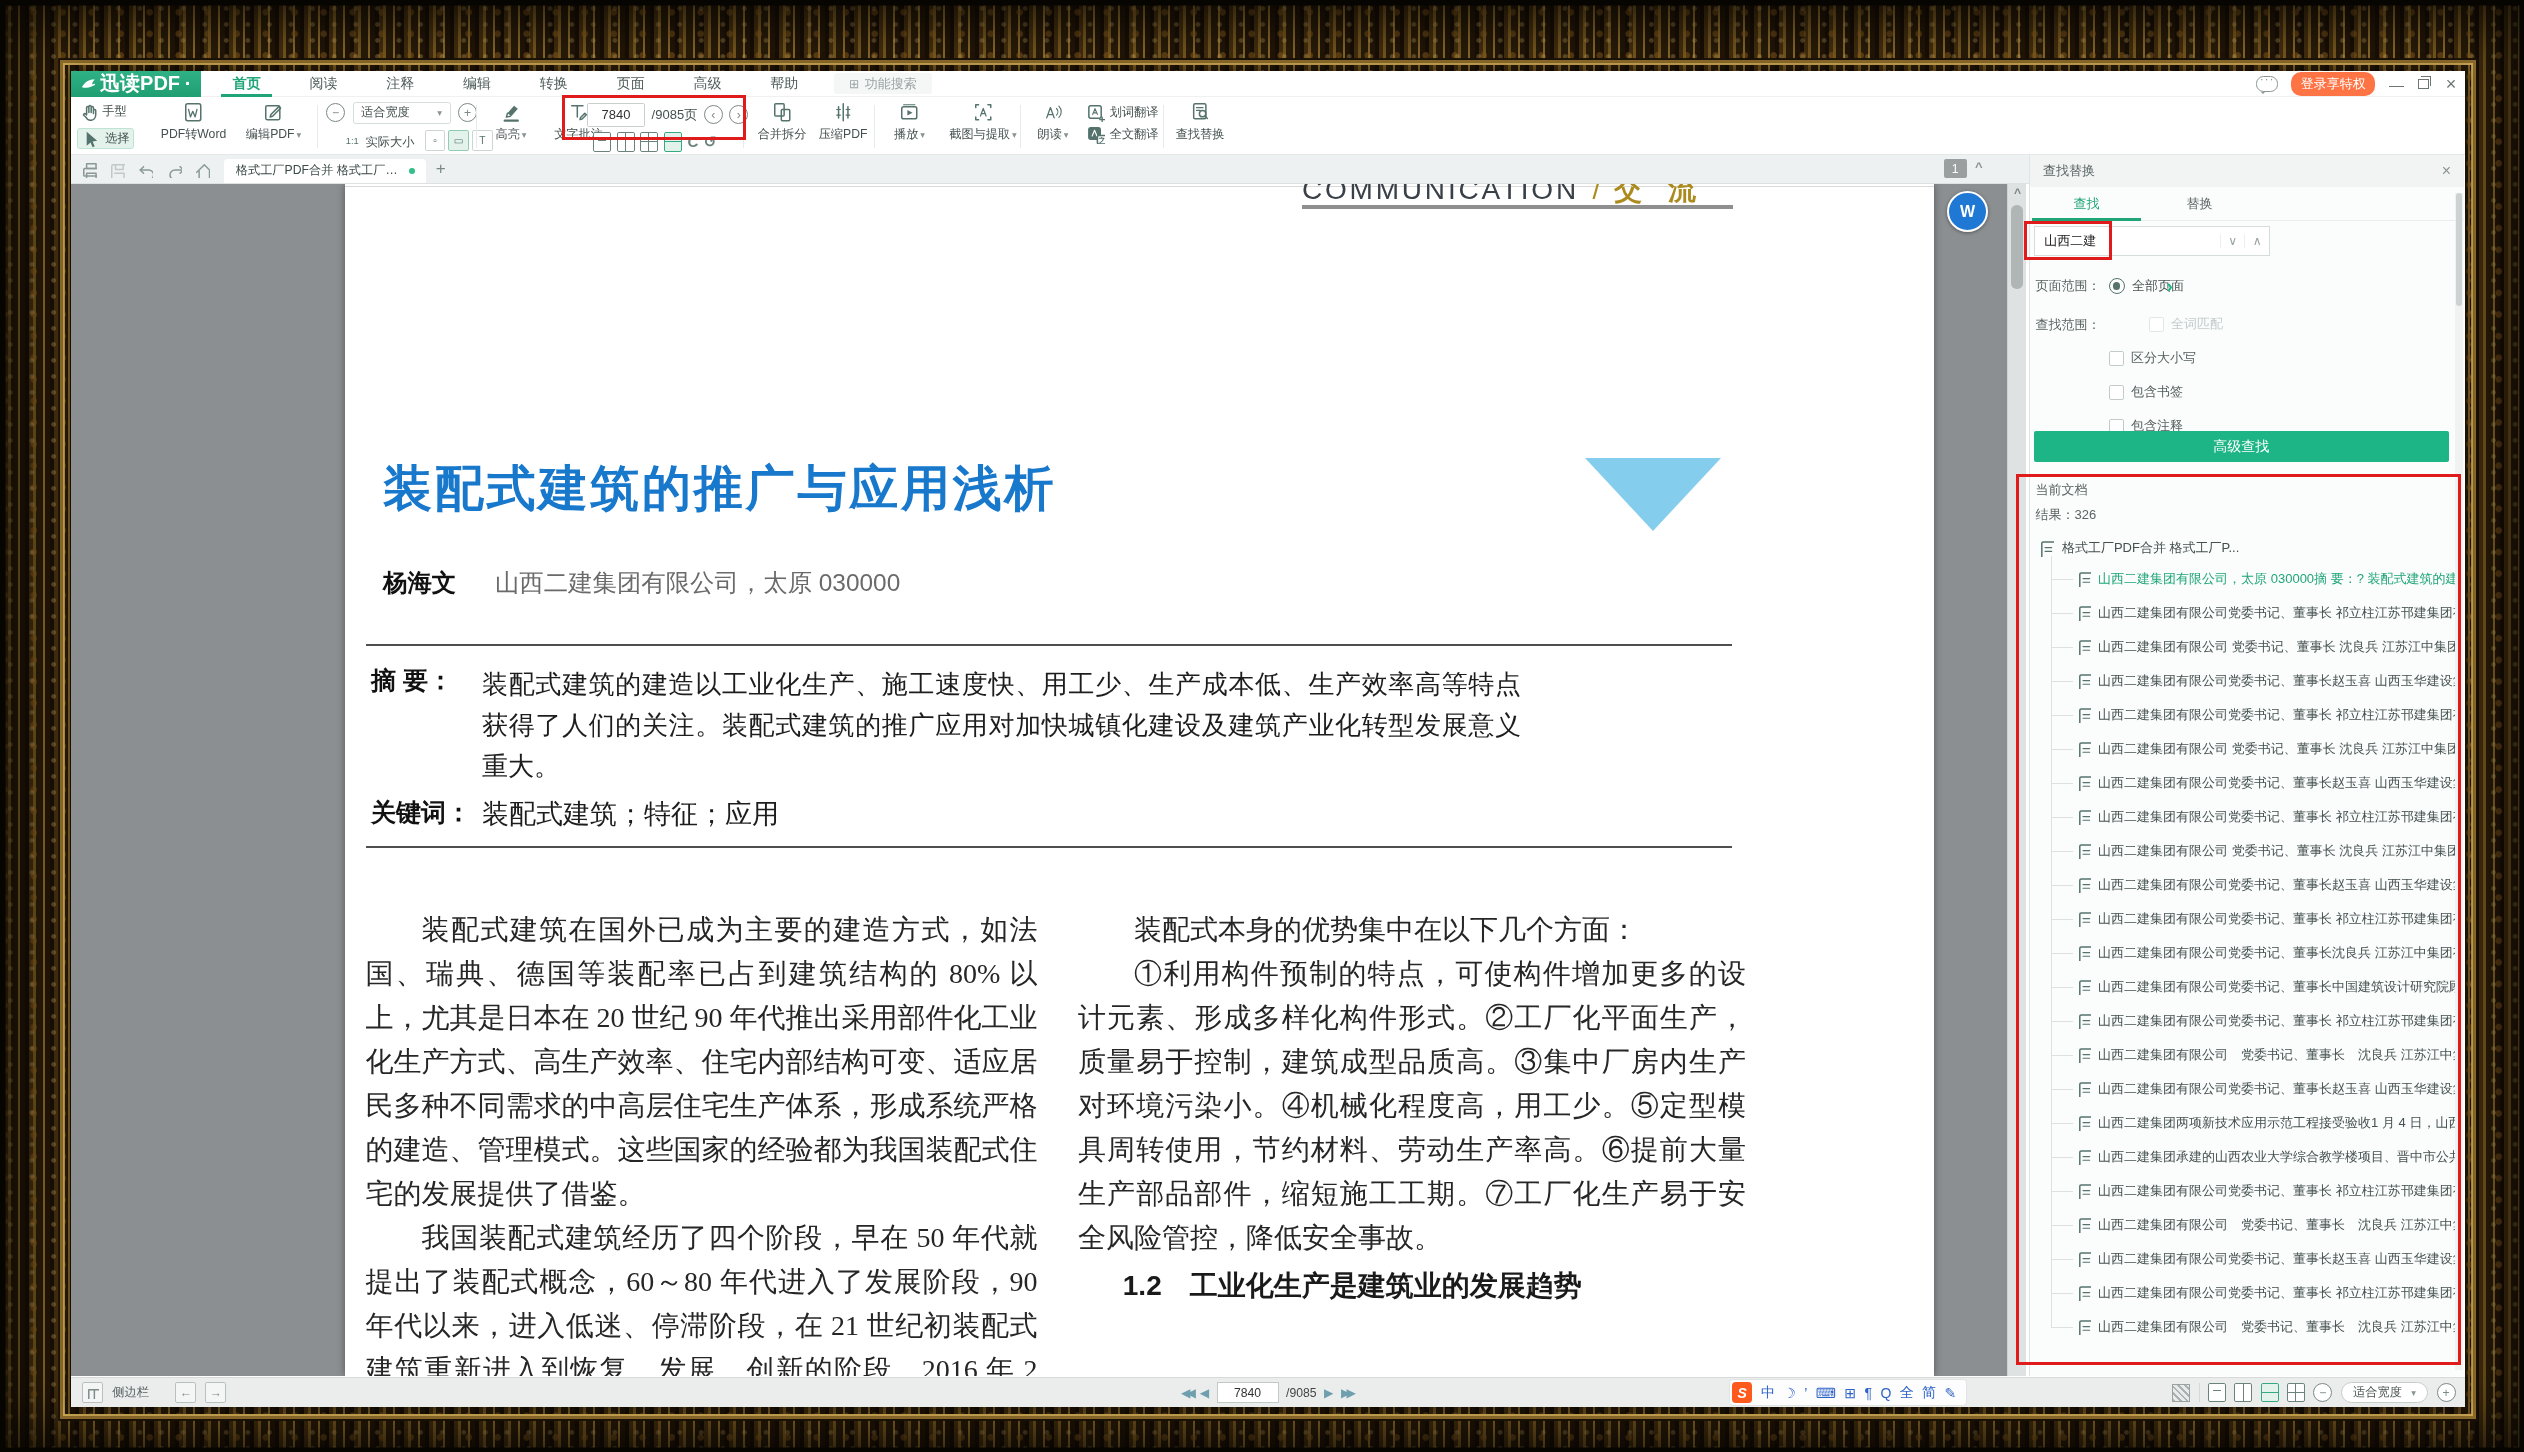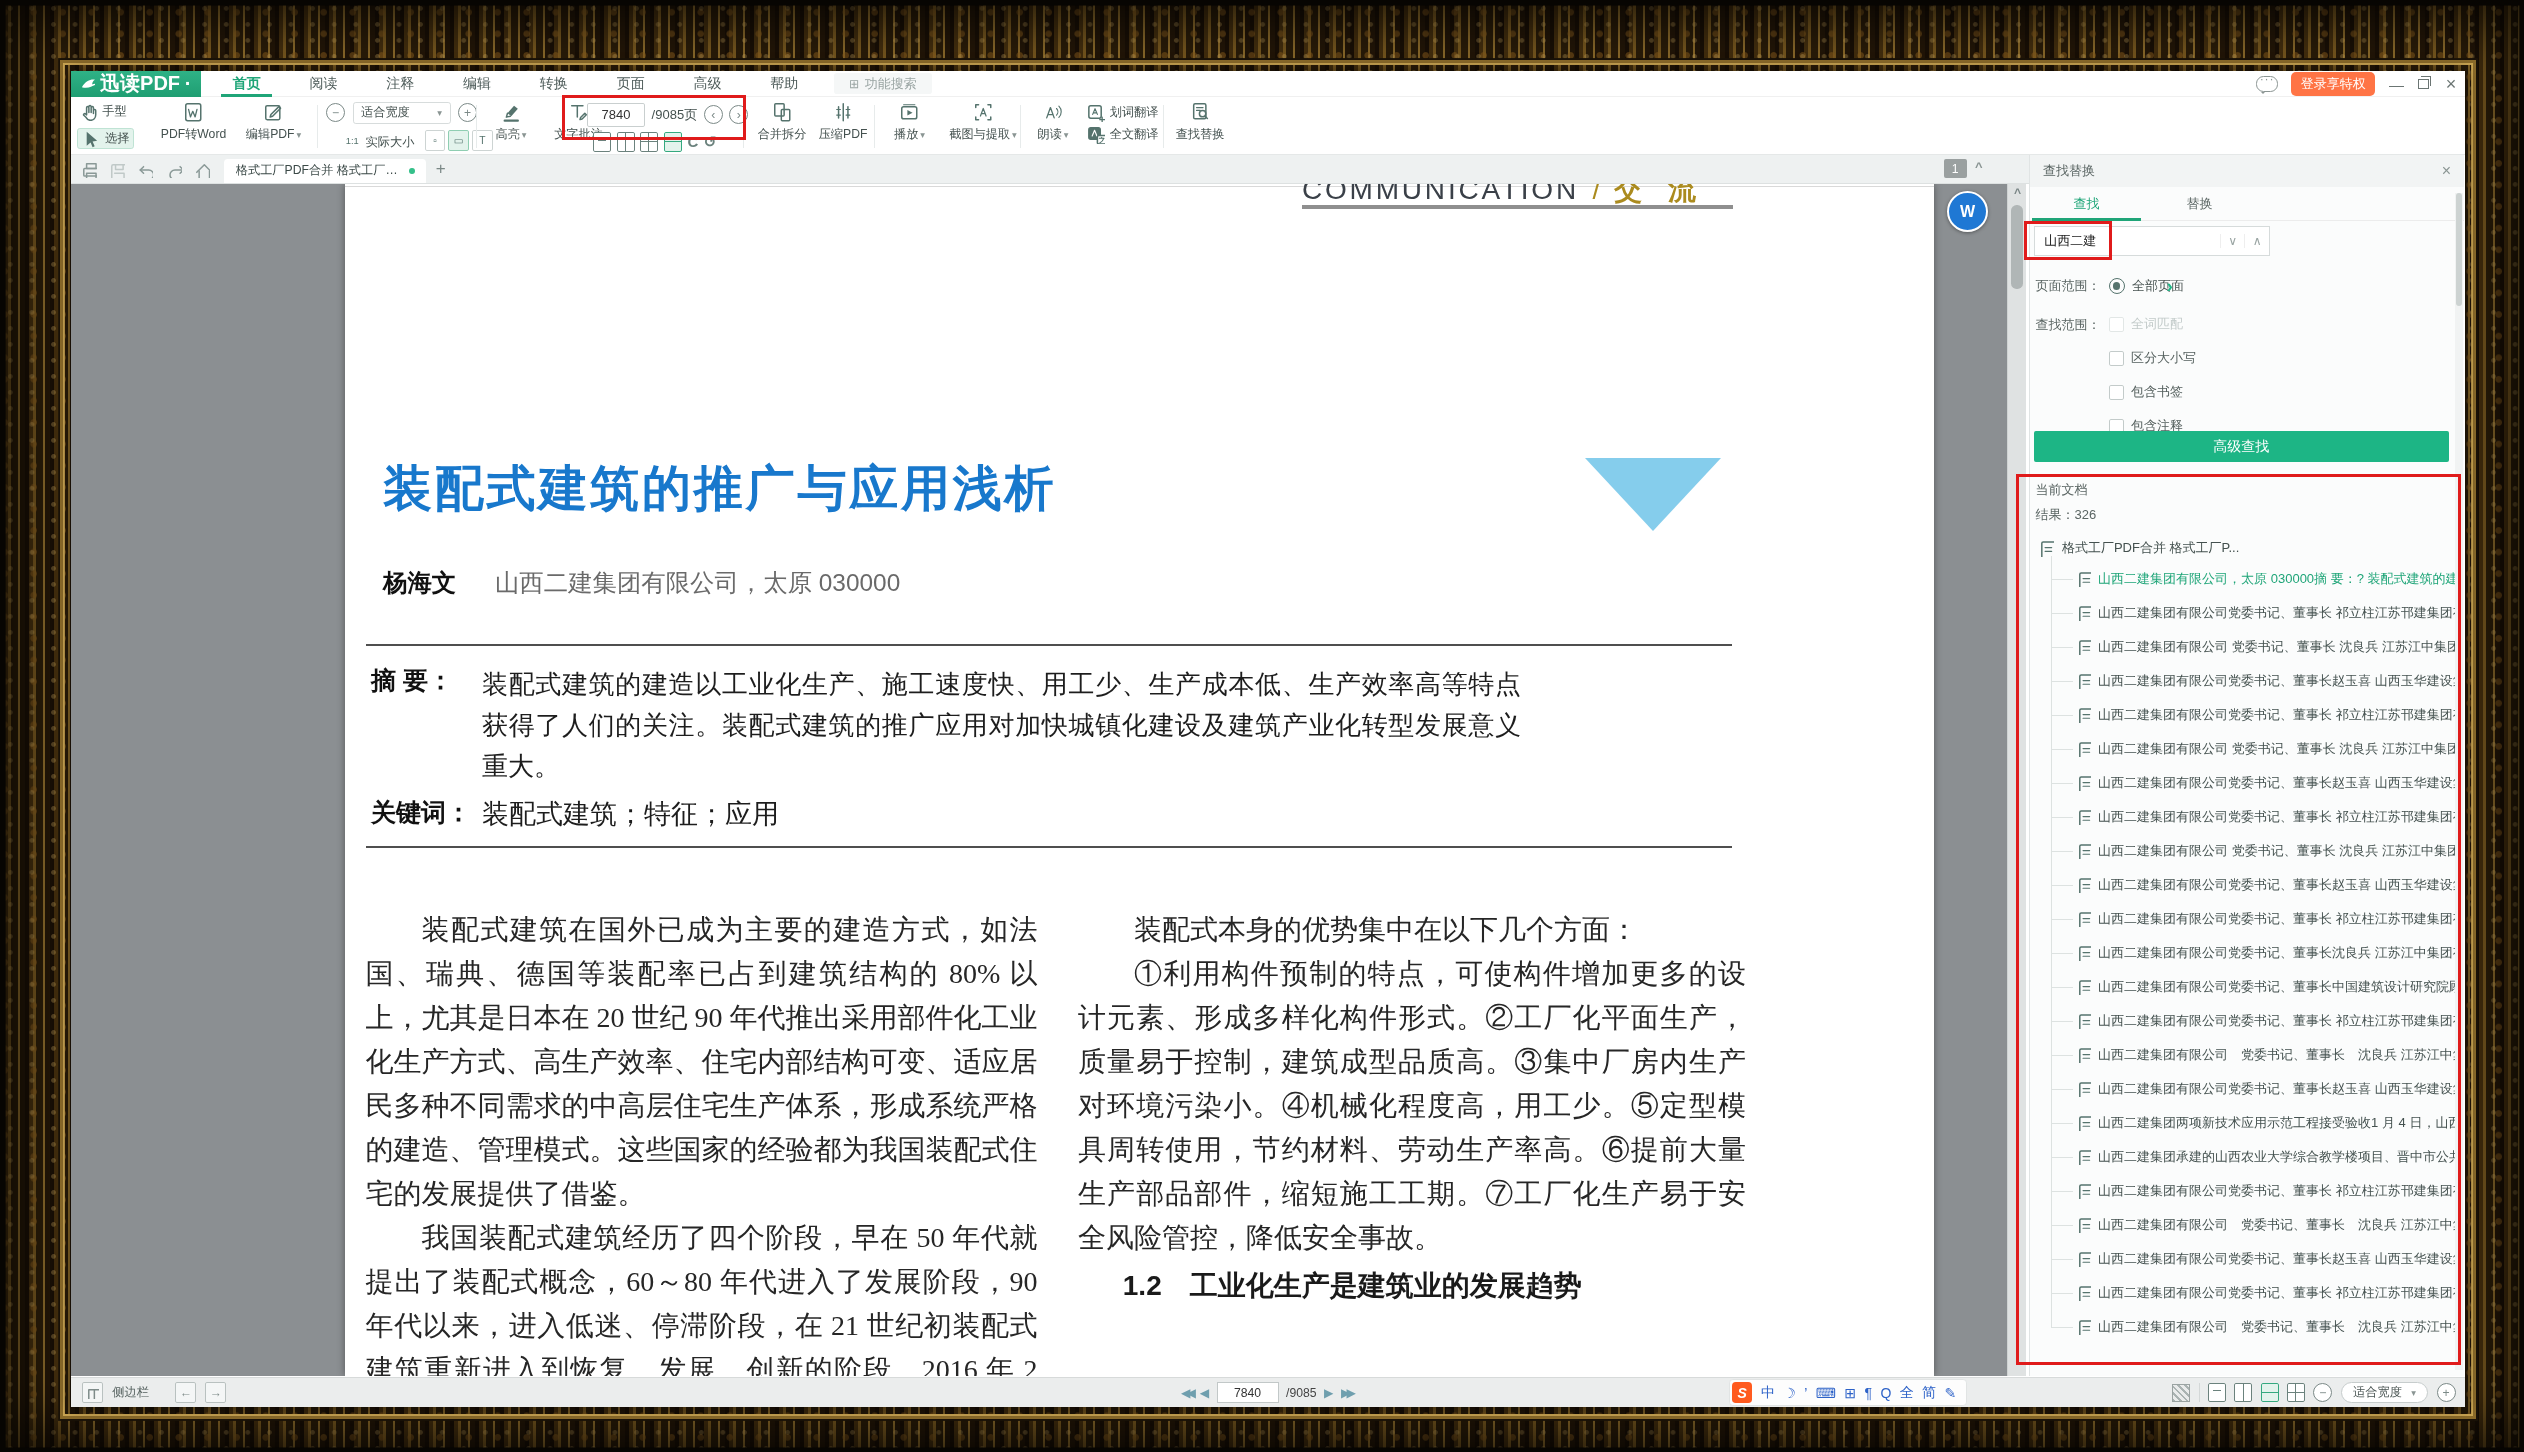--- a/index.html
+++ b/index.html
@@ -26,21 +26,21 @@
   .logo{height:26px;min-width:94px;background:linear-gradient(180deg,#2fb286,#1f9e72);color:#fff;display:flex;align-items:center;gap:4.7px;padding:0 9.4px;font-size:20px;font-weight:bold;}
   .menu-tabs{display:flex;align-items:stretch;height:26px;margin-left:7.5px;}
   .mtab{position:relative;padding:0 24.4px;display:flex;align-items:center;font-size:14px;color:#4c5a58;cursor:default;}
   .mtab.active{color:#1fa578;font-weight:bold;}
   .mtab.active::after{content:'';position:absolute;left:13px;right:13px;bottom:0;height:2.8px;background:#1fa578;}
   .fsearch{margin-left:11.3px;height:21.6px;background:#f5f7f7;border-radius:2.8px;color:#9aa5a3;font-size:13px;display:flex;align-items:center;gap:5.6px;padding:0 15px;}
   .win-ctrls{position:absolute;right:5.6px;top:1.9px;display:flex;align-items:center;gap:13px;height:22.5px;}
   .chat-ic{width:22.5px;height:16px;border:1.4px solid #8b9593;border-radius:7.5px;position:relative;}
   .chat-ic::before{content:'···';position:absolute;left:2.8px;top:-4.7px;color:#8b9593;font-size:12.2px;letter-spacing:0.9px;}
   .chat-ic::after{content:'';position:absolute;left:3.8px;bottom:-4.7px;border:2.8px solid transparent;border-top-color:#8b9593;}
-  .login-btn{background:#ff7445;color:#fff;font-size:13px;border-radius:5px;padding:2.8px 9.4px;}
+  .login-btn{background:#ff7445;color:#fff;font-size:13px;border-radius:10px;padding:2.8px 9.4px;}
   .wc{color:#6b7573;font-size:15px;width:17px;text-align:center;}
   .wc-restore{width:11.3px;height:10.3px;border:1.4px solid #6b7573;position:relative;background:#fff;}
   .wc-restore::before{content:'';position:absolute;left:1.9px;top:-3.8px;width:9.4px;height:8.4px;border:1.4px solid #6b7573;border-bottom:none;border-left:none;}
 
   
   .toolbar{position:absolute;left:0;top:26px;width:100%;height:58px;background:#fff;border-bottom:0.9px solid #e5e8e8;font-size:12.2px;color:#44514f;}
   .toolbar .abs{position:absolute;}
   .tb-lab{font-size:12.2px;color:#44514f;white-space:nowrap;}
   .tb-item{display:flex;align-items:center;gap:4.7px;}
   .vdiv{position:absolute;top:7.5px;height:43px;width:0.9px;background:#e7ebeb;}
@@ -114,21 +114,21 @@
   .pn-tab.active::after{content:'';position:absolute;left:1.9px;right:1.9px;bottom:-0.9px;height:2.8px;background:#1fa578;}
   .pn-input{position:absolute;left:3.8px;top:71px;width:236px;height:30px;border:0.9px solid #d6dbdb;background:#fff;display:flex;align-items:center;}
   .pn-input input{border:none;outline:none;flex:1;font-size:13px;padding:0 9.4px;color:#222;min-width:0;background:transparent;}
   .updown{color:#9aa5a3;font-size:12.2px;width:24.4px;text-align:center;border-left:0.9px solid #eee;}
   .pn-row{position:absolute;left:5.6px;display:flex;align-items:center;}
   .pn-lab{width:73px;color:#5a6563;}
   .radio{width:16px;height:16px;border:1.5px solid #55736d;border-radius:50%;display:flex;align-items:center;justify-content:center;margin-right:7.5px;}
   .radio::after{content:'';width:7.5px;height:7.5px;border-radius:50%;background:#55736d;}
   .cbx{width:15px;height:15px;border:1.2px solid #c3cbca;background:#fff;margin-right:7.5px;border-radius:1.9px;}
   .opt{display:flex;align-items:center;color:#55605e;}
-  .opt.disabled{color:#c3cbca;}
+  .opt.disabled{color:#c3cbca;margin-left:40px;}
   .opt.disabled .cbx{border-color:#e2e7e6;}
   .green-arrow{position:absolute;right:11.3px;color:#1fb585;font-size:19px;font-weight:bold;}
   .adv-btn{position:absolute;left:3.8px;top:276px;width:415px;height:31px;background:#1db585;color:#fff;border:none;border-radius:1.9px;font-size:14px;display:flex;align-items:center;justify-content:center;}
   .res-meta{position:absolute;left:5.6px;color:#5a6563;font-size:13px;}
   .tree{position:absolute;left:0px;top:379px;width:430px;height:825px;overflow:hidden;}
   .troot{display:flex;align-items:center;gap:7.5px;padding-left:9.4px;height:28px;color:#44514f;}
   .tchildren{position:relative;margin-left:20.6px;}
   .tchildren::before{content:'';position:absolute;left:0px;top:-5.6px;bottom:17px;border-left:0.9px solid #dde2e1;}
   .titem{position:relative;display:flex;align-items:center;gap:7.5px;height:34px;padding-left:26px;white-space:nowrap;overflow:hidden;color:#44514f;font-size:13px;}
   .titem::before{content:'';position:absolute;left:0;top:50%;width:22.5px;border-top:0.9px solid #dde2e1;}

